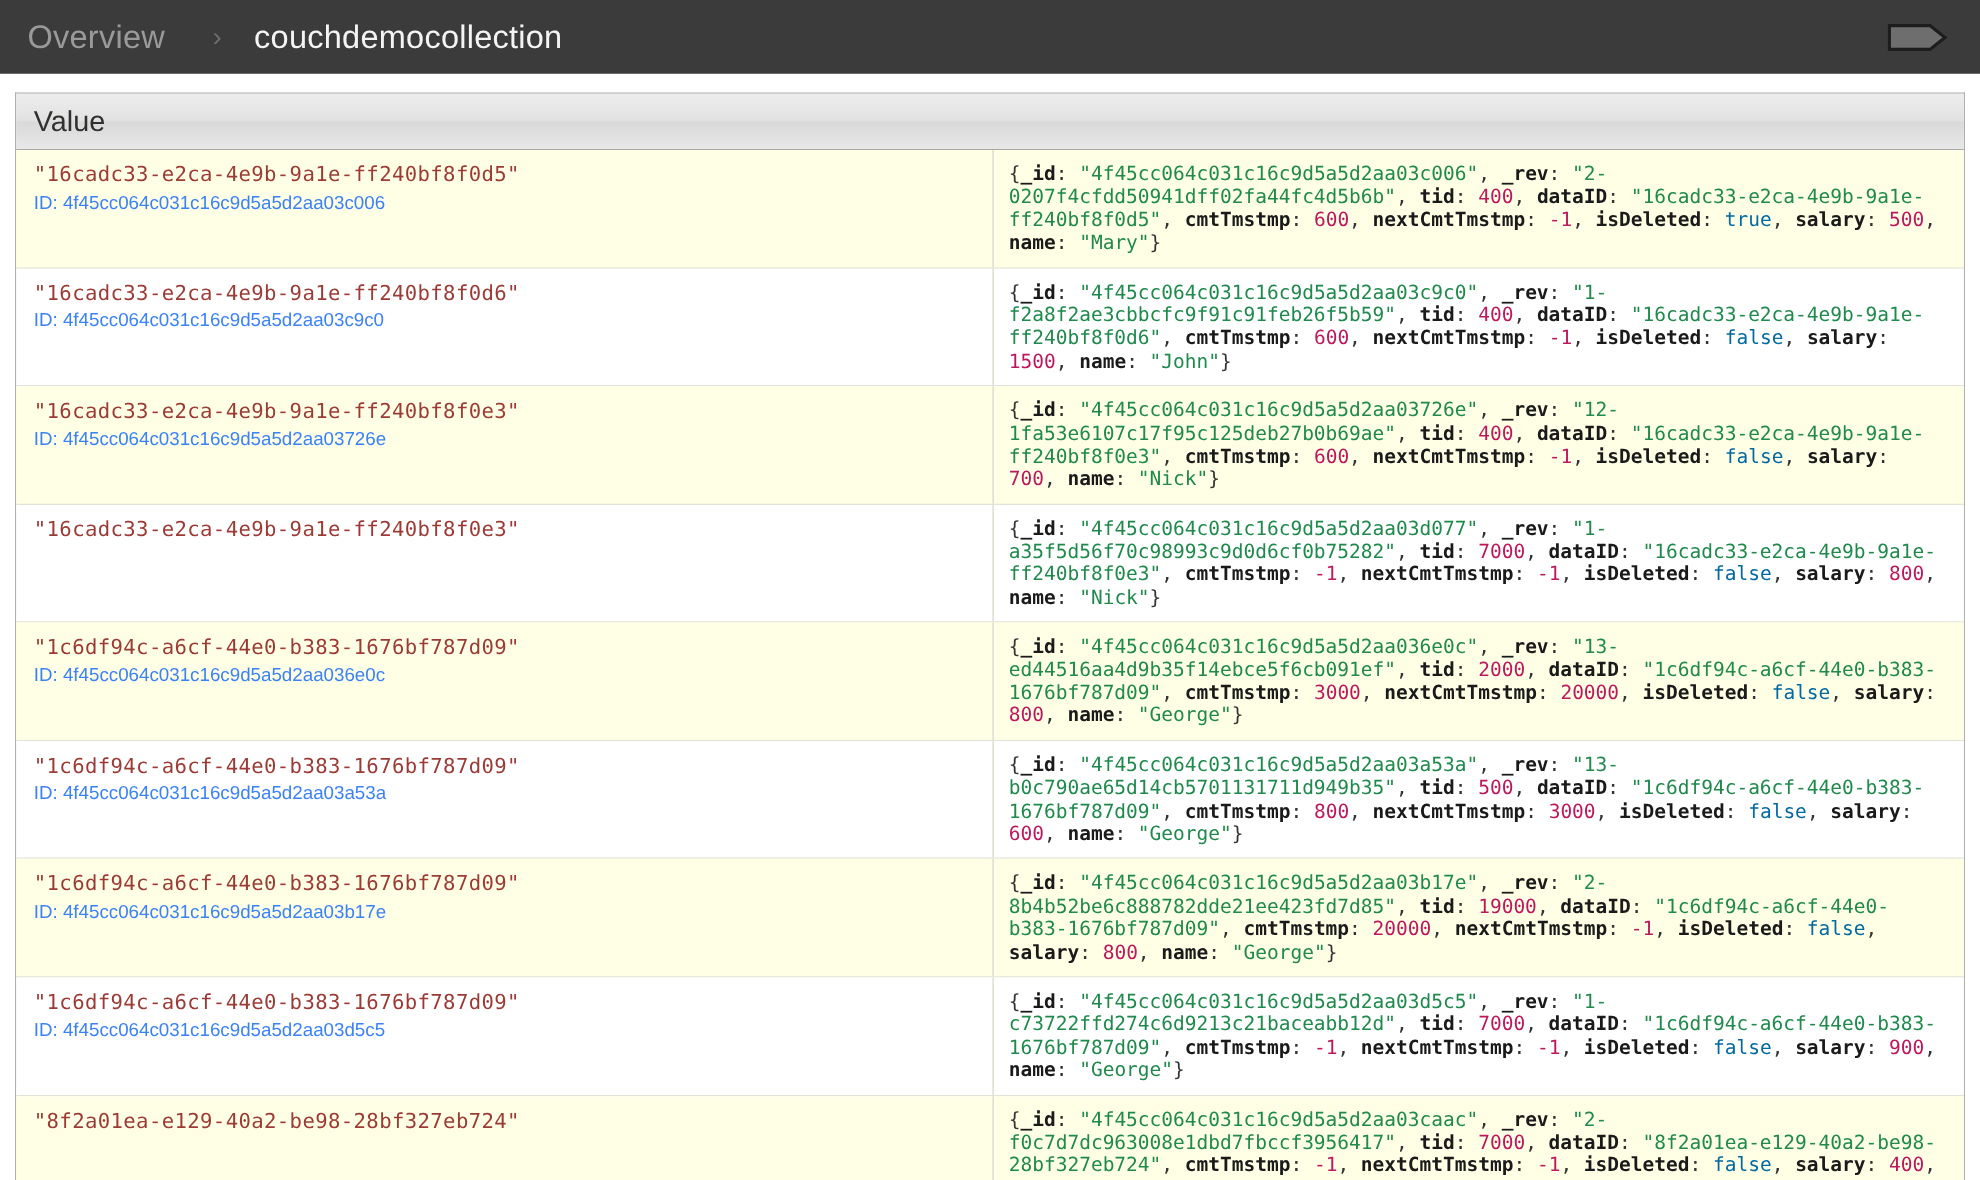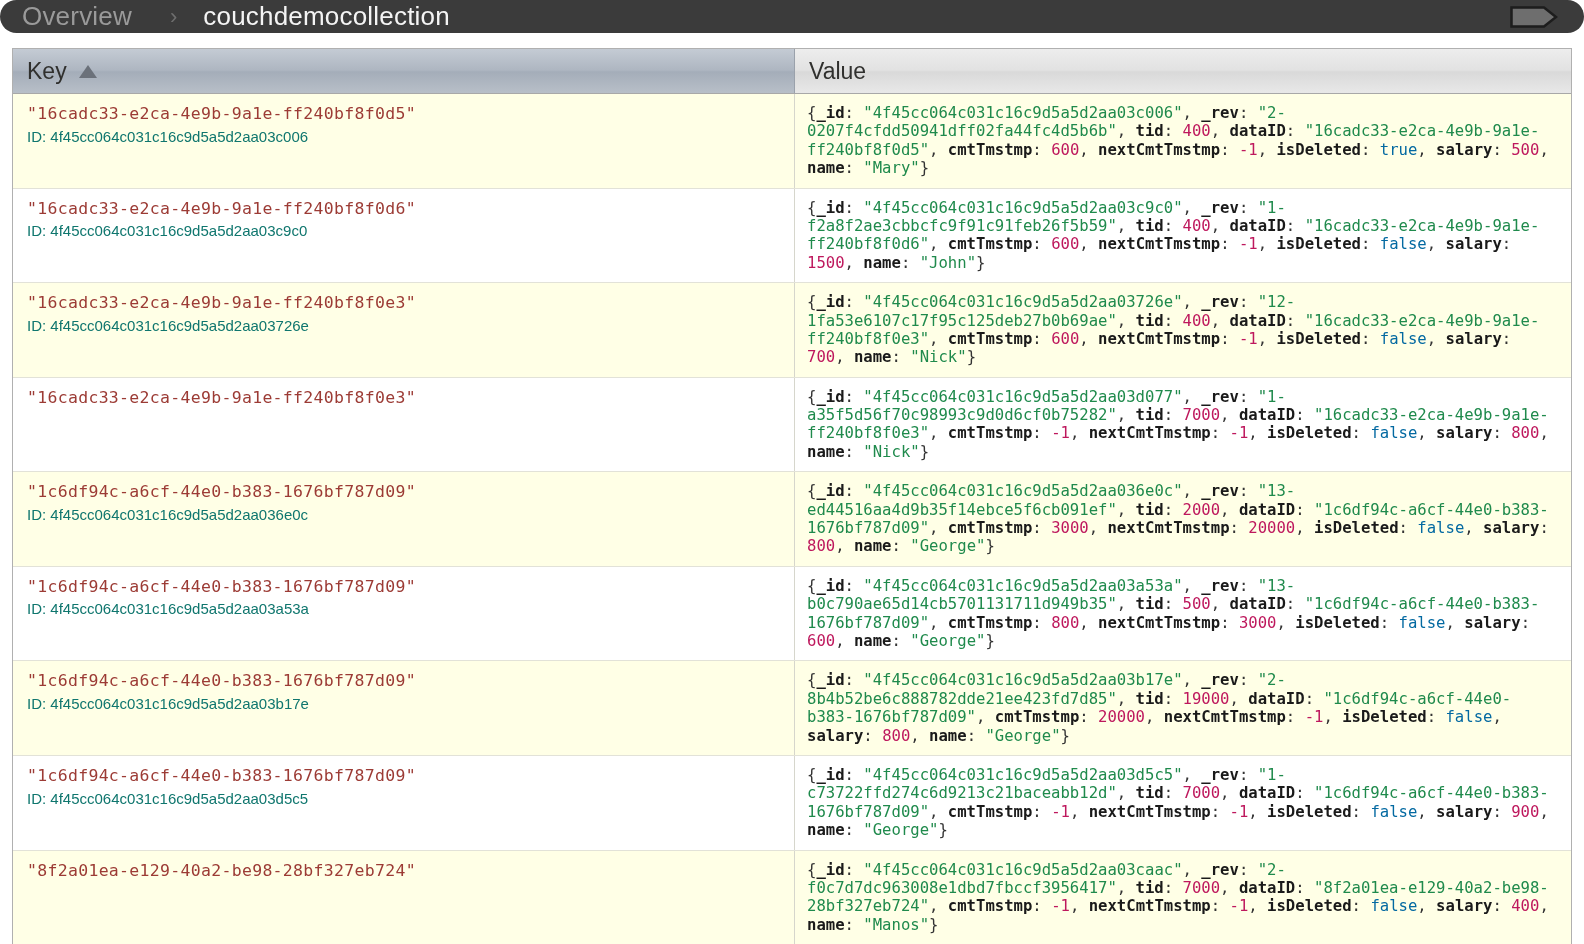--- a/index.html
+++ b/index.html
@@ -7,28 +7,27 @@
     padding: 0;
     background: #ffffff;
     width: 1584px;
     height: 944px;
     overflow: hidden;
     font-family: "Liberation Sans", sans-serif;
   }
 
   
   .topbar {
-    height: 33px;
+    height: 59px;
     background: #3b3b3b;
     display: flex;
     align-items: center;
     padding: 0 20px 0 22px;
     box-sizing: border-box;
     position: relative;
-    border-radius: 20px;
   }
   .crumb-overview {
     color: #9a9a9a;
     font-size: 26px;
     letter-spacing: 0.2px;
   }
   .crumb-sep {
     color: #6e6e6e;
     font-size: 22px;
     margin: 0 26px 0 38px;
@@ -108,21 +107,21 @@
     font-family: "DejaVu Sans Mono", monospace;
     font-size: 16.5px;
     color: #9c3b35;
     letter-spacing: 0.3px;
     line-height: 1.25;
     white-space: nowrap;
   }
   .key-id {
     margin-top: 3px;
     font-size: 15px;
-    color: #0f766e;
+    color: #3b82f6;
     font-family: "Liberation Sans", sans-serif;
     white-space: nowrap;
   }
 
   .cell-value {
     flex: 1;
     box-sizing: border-box;
     padding: 10px 14px 10px 12px;
     font-family: "DejaVu Sans Mono", monospace;
     font-size: 15.6px;
@@ -144,24 +143,20 @@
   <span class="crumb-current">couchdemocollection</span>
   <span class="tag-icon">
     <svg viewBox="0 0 48 22" width="48" height="22" aria-hidden="true">
       <path d="M1.5 1.5 H34 L46 11 L34 20.5 H1.5 Z" fill="#6e6e6e" stroke="#1d1d1d" stroke-width="2.5"></path>
     </svg>
   </span>
 </div>
 
 <div class="table-wrap">
   <div class="thead">
-    <div class="th th-key">
-      <span>Key</span>
-      <span class="sort-caret"></span>
-    </div>
     <div class="th th-value">
       <span>Value</span>
     </div>
   </div>
   <div id="rows-container">
       <div class="row odd">
         <div class="cell-key">
           <div class="key-text">"16cadc33-e2ca-4e9b-9a1e-ff240bf8f0d5"</div>
           <div class="key-id">ID: 4f45cc064c031c16c9d5a5d2aa03c006</div>
         </div>

